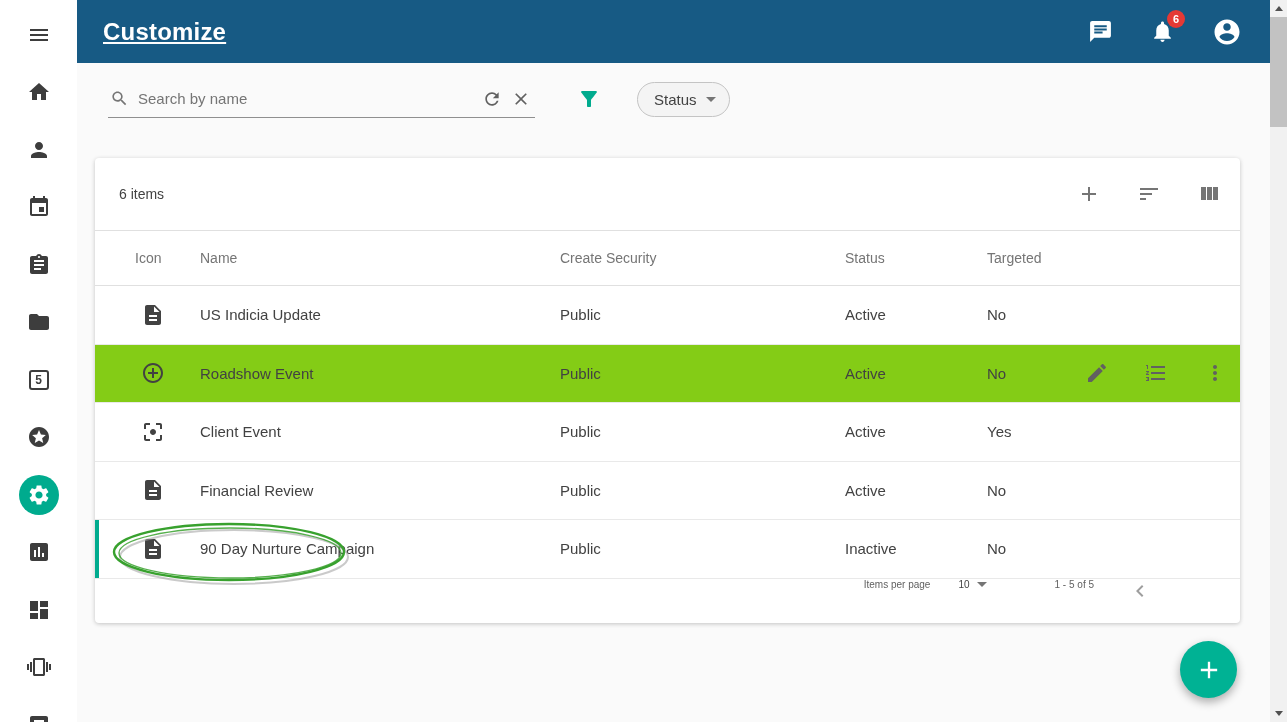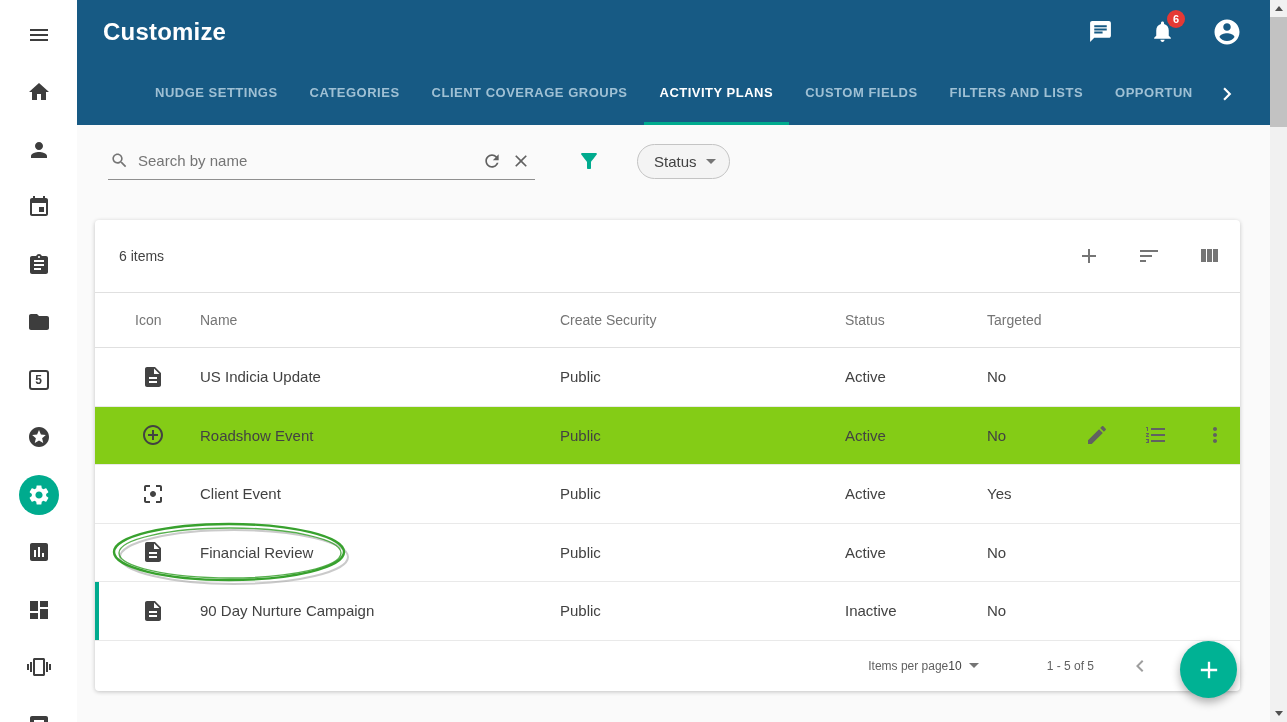--- a/index.html
+++ b/index.html
@@ -11,21 +11,21 @@
   
   .sidebar{width:77px;background:#ffffff;flex:none;display:flex;flex-direction:column;align-items:center;padding-top:6px;overflow:hidden;z-index:2;}
   .side-item{height:57.5px;width:100%;flex:none;display:flex;align-items:center;justify-content:center;color:#3d3d3d;cursor:pointer;}
   .side-item svg{width:24px;height:24px;}
   .active-circle{width:40px;height:40px;border-radius:50%;background:#00ab8e;display:flex;align-items:center;justify-content:center;color:#fff;}
   .five-box{width:20px;height:20px;border:2px solid #3d3d3d;border-radius:3px;display:flex;align-items:center;justify-content:center;font-size:12px;font-weight:bold;}
 
   
   .main{flex:1;display:flex;flex-direction:column;background:#fafafa;min-width:0;}
 
-  .topbar{background:#175a84;color:#fff;flex:none;}
+  .topbar{background:#175a84;color:#fff;flex:none;text-decoration:underline;}
   .topbar-row1{display:flex;align-items:center;justify-content:space-between;height:63px;padding:0 28px 0 26px;}
   .page-title{font-size:24px;font-weight:bold;letter-spacing:.2px;}
   .topbar-actions{display:flex;align-items:center;gap:37px;}
   .icon-btn{position:relative;cursor:pointer;color:#fff;}
   .icon-btn svg{width:25px;height:25px;}
   .icon-btn .avatar-svg{width:30px;height:30px;}
   .badge{position:absolute;top:-9px;right:-10px;background:#e53935;color:#fff;border-radius:50%;min-width:18px;height:18px;font-size:11px;font-weight:bold;display:flex;align-items:center;justify-content:center;}
 
   .tabs{display:flex;align-items:stretch;height:62px;padding-left:62px;position:relative;overflow:hidden;}
   .tab{display:flex;align-items:center;padding:0 16px;font-size:13px;font-weight:bold;letter-spacing:.5px;color:#9fc0d4;border-bottom:3px solid transparent;white-space:nowrap;cursor:pointer;flex:none;}
@@ -59,22 +59,22 @@
   .t-head .col-icon{padding-left:8px;}
   .t-row{height:58.5px;border-bottom:1px solid #e9e9e9;font-size:15px;color:#424242;position:relative;cursor:pointer;}
   .t-row.hl{background:#84cc16;}
   .cell-icon{padding-left:14px;color:#424242;}
   .cell-icon svg{width:24px;height:24px;}
   .row-actions{display:flex;align-items:center;justify-content:flex-end;gap:35px;color:#616161;}
   .row-actions svg{width:24px;height:24px;}
   .row-actions .ra{cursor:pointer;}
   .accent-bar{position:absolute;left:0;top:0;bottom:0;width:4px;background:#00ab8e;}
 
-  .card-footer{display:flex;align-items:center;justify-content:flex-end;height:50px;padding-right:88px;font-size:12px;color:#616161;}
-  .ipp-select{display:flex;align-items:center;gap:7px;cursor:pointer;color:#424242;}
+  .card-footer{display:flex;align-items:flex-start;justify-content:flex-end;height:44px;padding-right:88px;font-size:10px;color:#616161;}
+  .ipp-select{display:flex;align-items:center;gap:7px;margin-left:28px;cursor:pointer;color:#424242;}
   .range{margin-left:68px;}
   .page-prev{margin-left:34px;color:#9e9e9e;cursor:pointer;}
   .page-prev svg{width:24px;height:24px;}
 
   
   .fab{position:absolute;left:1180px;top:641px;width:57px;height:57px;border-radius:50%;background:#00b294;color:#fff;display:flex;align-items:center;justify-content:center;box-shadow:0 4px 10px rgba(0,0,0,.32);cursor:pointer;z-index:6;}
   .fab svg{width:28px;height:28px;}
 
   .annotation{position:absolute;left:100px;top:516px;width:270px;height:76px;pointer-events:none;z-index:5;}
 
@@ -271,34 +271,20 @@
               </svg>
             <span class="badge">6</span>
           </span>
           <span class="icon-btn">
               <svg class="avatar-svg">
                 <use href="#i-account"></use>
               </svg>
             </span>
         </div>
       </div>
-      <nav class="tabs">
-        <span class="tab">NUDGE SETTINGS</span>
-        <span class="tab">CATEGORIES</span>
-        <span class="tab">CLIENT COVERAGE GROUPS</span>
-        <span class="tab active">ACTIVITY PLANS</span>
-        <span class="tab">CUSTOM FIELDS</span>
-        <span class="tab">FILTERS AND LISTS</span>
-        <span class="tab">OPPORTUN</span>
-        <span class="tabs-scroll">
-            <svg>
-              <use href="#i-chevron-right"></use>
-            </svg>
-          </span>
-      </nav>
     </header>
 
     <div class="filter-row">
       <div class="search-field">
         <svg class="s-icon" width="19" height="19">
             <use href="#i-search"></use>
           </svg>
         <input type="text" placeholder="Search by name" style="">
         <span class="mini-btn">
             <svg>

